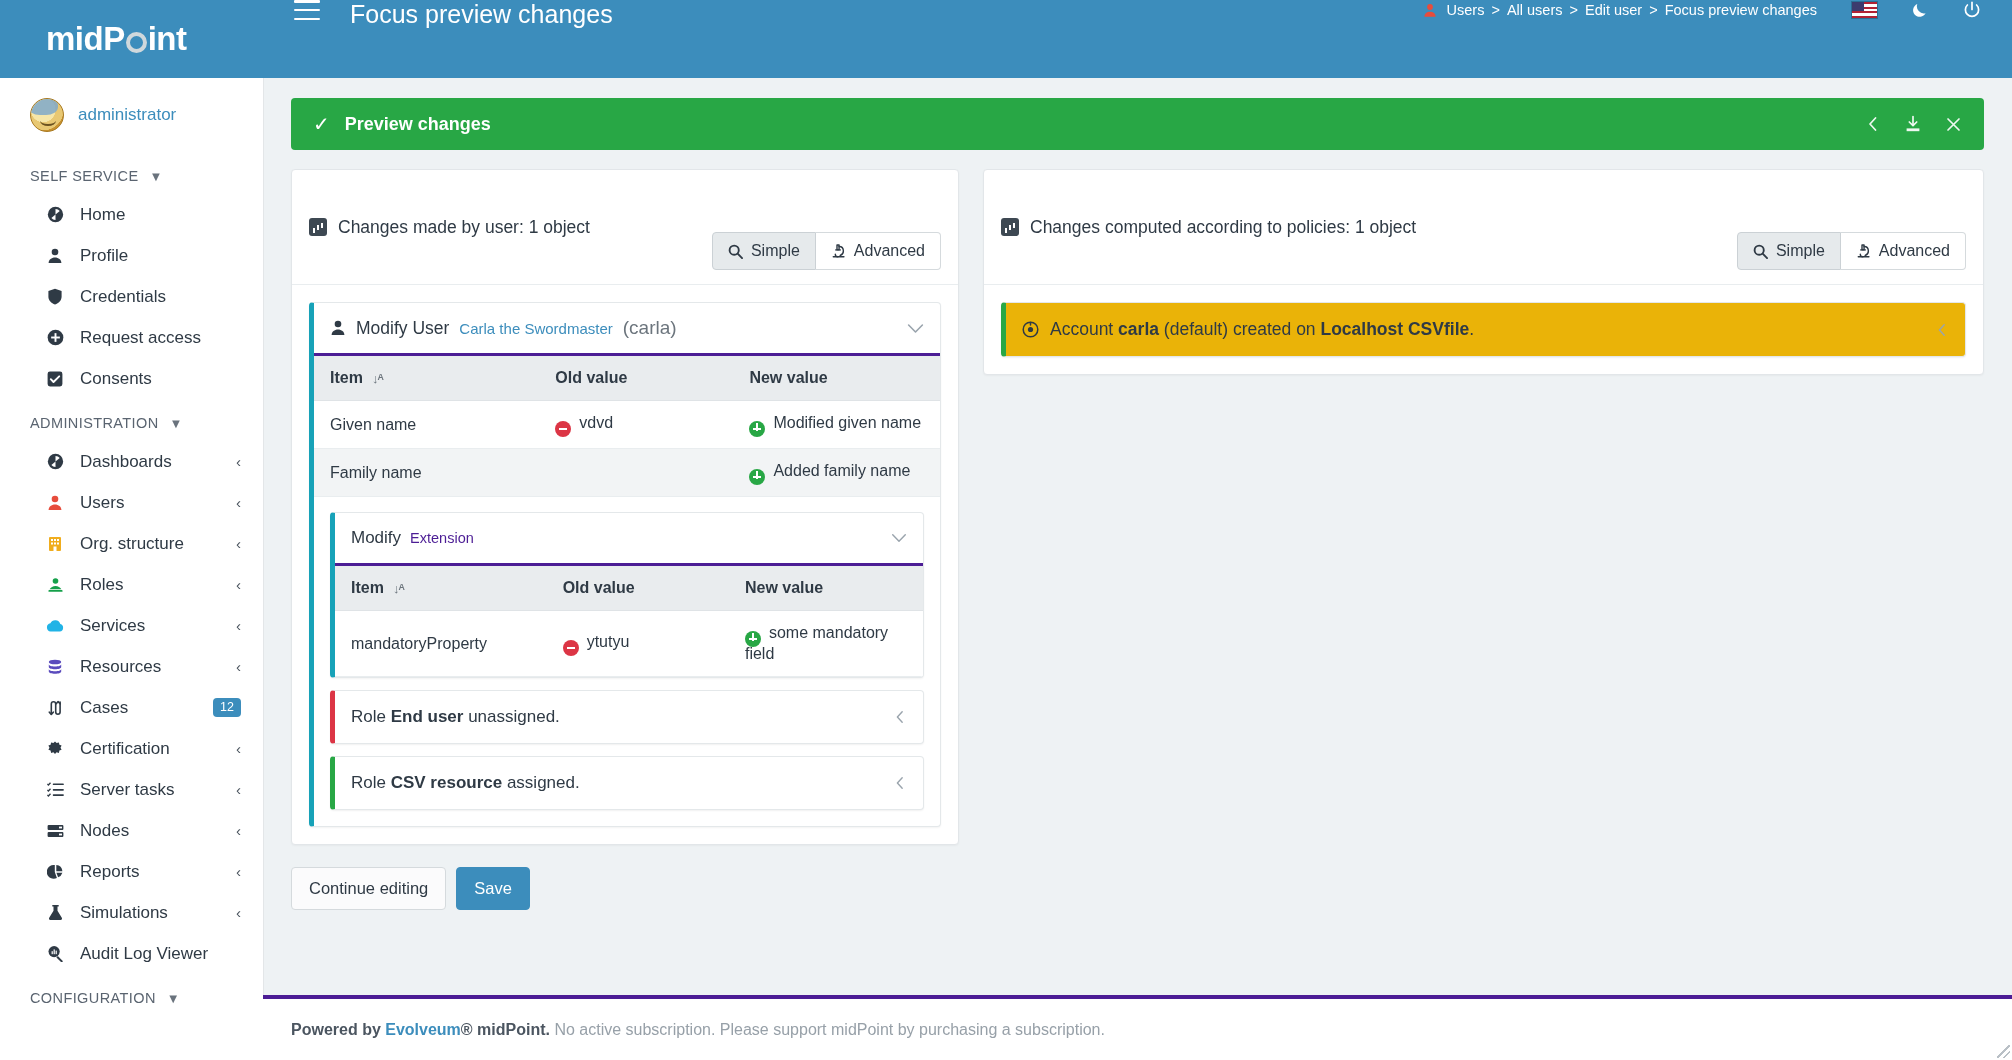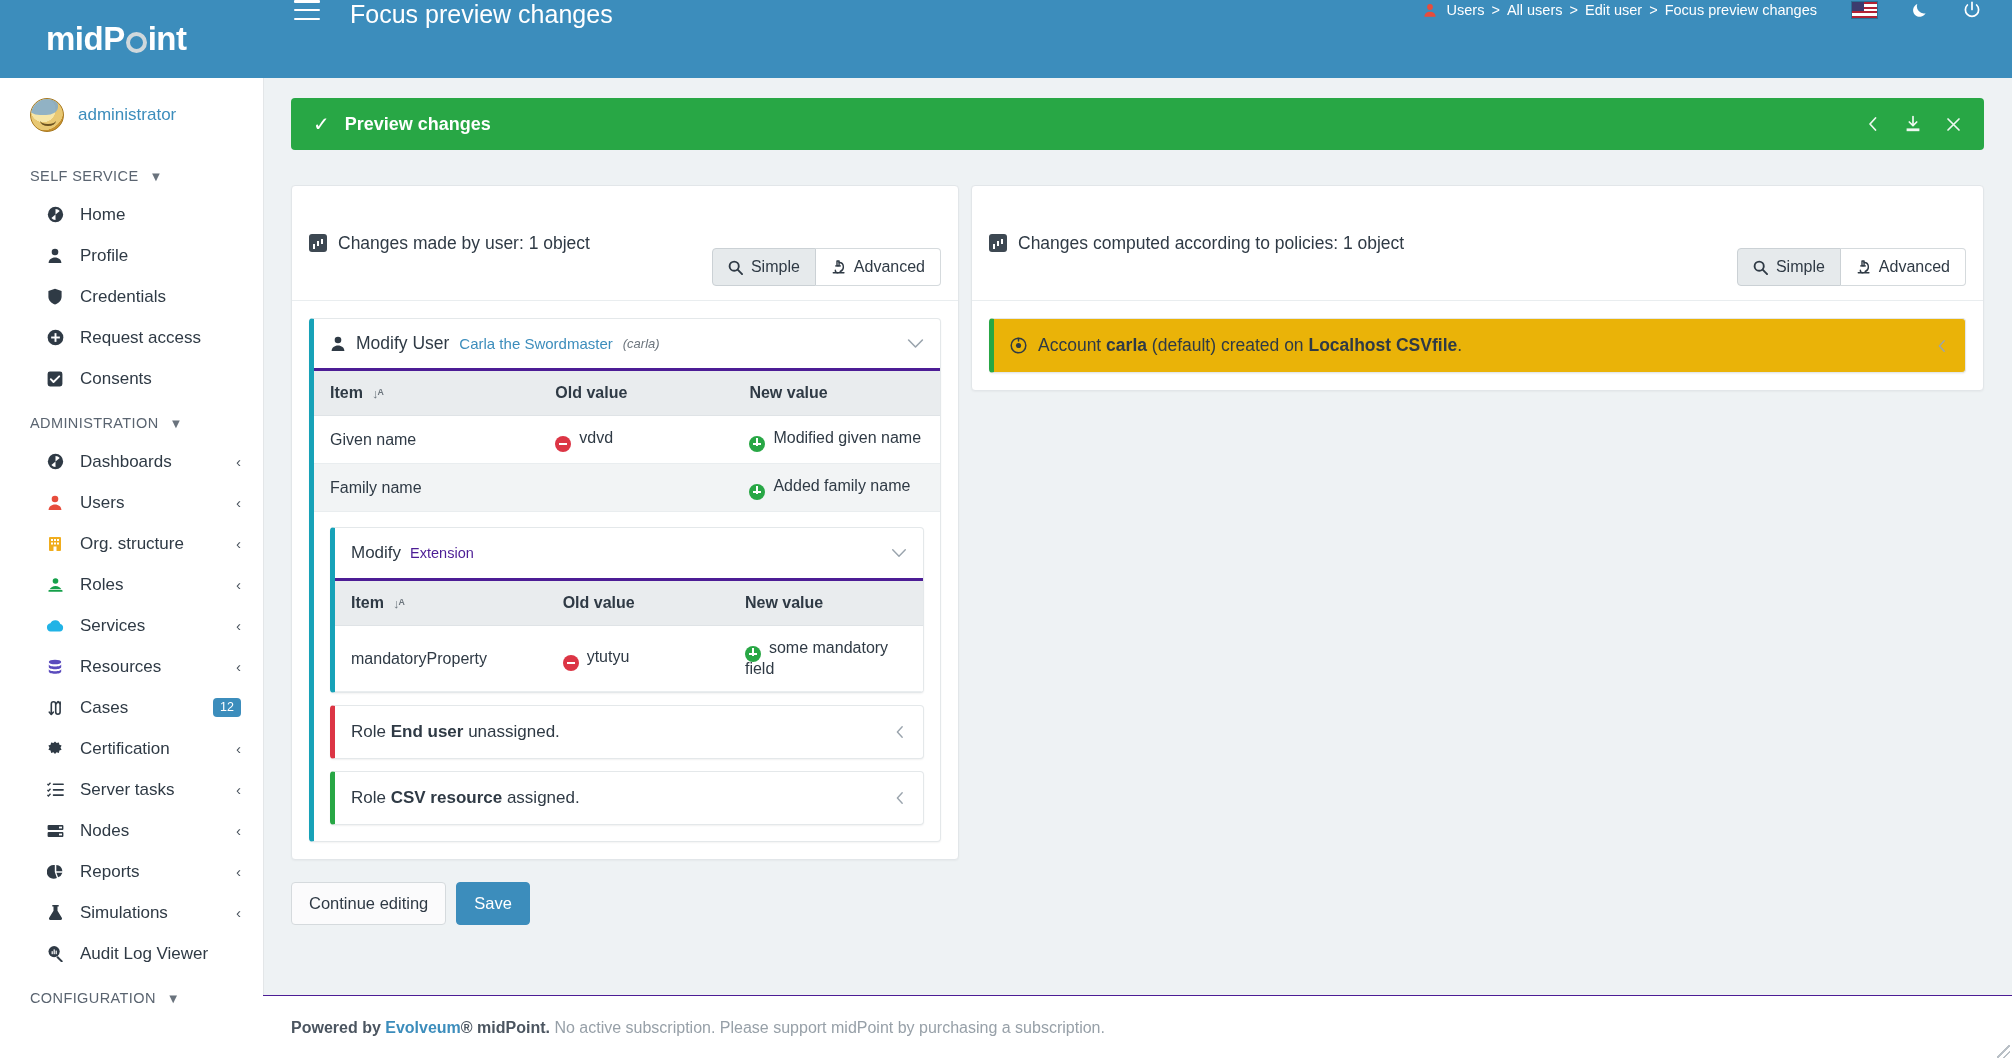--- a/index.html
+++ b/index.html
@@ -111,21 +111,21 @@
     background:#eef2f4; overflow:hidden;
   }
   .alert-bar {
     margin:20px 28px 0 28px; height:52px; background:#28a745; border-radius:4px;
     display:flex; align-items:center; padding:0 22px; color:#fff; font-size:18px; font-weight:bold;
   }
   .alert-bar .check { font-size:20px; margin-right:15px; font-weight:normal; }
   .alert-actions { margin-left:auto; display:flex; align-items:center; gap:23px; }
   .alert-actions .ab { cursor:pointer; opacity:.92; display:flex; align-items:center; }
 
-  .panels { display:flex; gap:12px; padding:35px 28px 0 28px; align-items:flex-start; }
+  .panels { display:flex; gap:24px; padding:19px 28px 0 28px; align-items:flex-start; }
   .panel {
     background:#ffffff; border:1px solid #e2e6e9; border-radius:4px;
     box-shadow:0 1px 2px rgba(0,0,0,.04);
   }
   .panel.left { width:668px; flex:0 0 668px; }
   .panel.right { flex:1 1 auto; }
   .panel-head {
     display:flex; align-items:center; padding:14px 17px; border-bottom:1px solid #e9edef; min-height:62px;
   }
   .panel-title { font-size:17.5px; color:#2f3a45; display:flex; align-items:center; gap:11px; }
@@ -147,21 +147,21 @@
   .panel-body { padding:17px; }
 
   
   .delta {
     border:1px solid #e4e8ea; border-left:5px solid #17a2b8; border-radius:4px;
     background:#fff; box-shadow:0 1px 2px rgba(0,0,0,.05);
   }
   .delta-head {
     display:flex; align-items:center; padding:14px 16px; font-size:17.5px; color:#2f3a45; gap:10px;
   }
-  .delta-head .sub { color:#6c757d; font-size:13px;font-style:italic; }
+  .delta-head .sub { color:#6c757d; font-size:19px; }
   .delta-head .link { color:#3c8dbc; font-size:15px; }
   .delta-head .caret { margin-left:auto; color:#9aa4ad; font-size:16px; cursor:pointer; }
 
   table.chg { width:100%; border-collapse:collapse; font-size:16px; }
   table.chg th {
     background:#e9ecee; text-align:left; font-weight:bold; color:#2f3a45;
     padding:13px 16px; font-size:16px; border-top:3px solid #4c1d95; border-bottom:1px solid #dfe3e6;
   }
   table.chg th .sort { margin-left:9px; color:#6c757d; font-size:13px; letter-spacing:-1px; }
   table.chg td {
@@ -210,21 +210,21 @@
 
   .actions { padding:22px 28px 0 28px; display:flex; gap:10px; }
   .btn {
     font-size:16.5px; padding:10px 17px; border-radius:4px; cursor:pointer; line-height:1.3;
   }
   .btn-default { background:#fbfbfc; border:1px solid #d5dadd; color:#2f3a45; }
   .btn-primary { background:#3c8dbc; border:1px solid #3c8dbc; color:#ffffff; }
 
   .footer {
     position:absolute; left:263px; right:0; bottom:0; height:65px; background:#ffffff;
-    border-top:1px solid #4c1d95; display:flex; align-items:center; padding-left:28px;
+    border-top:4px solid #4c1d95; display:flex; align-items:center; padding-left:28px;
     font-size:16px; color:#97a0a8; z-index:35;
   }
   .footer b { color:#4b5560; }
   .footer .ev { color:#3c8dbc; font-weight:bold; }
   .resizer {
     position:absolute; right:2px; bottom:2px; width:13px; height:13px; z-index:60;
     background:
       linear-gradient(135deg, transparent 0 45%, #b9c0c6 45% 55%, transparent 55% 100%),
       linear-gradient(135deg, transparent 0 70%, #b9c0c6 70% 80%, transparent 80% 100%);
   }

